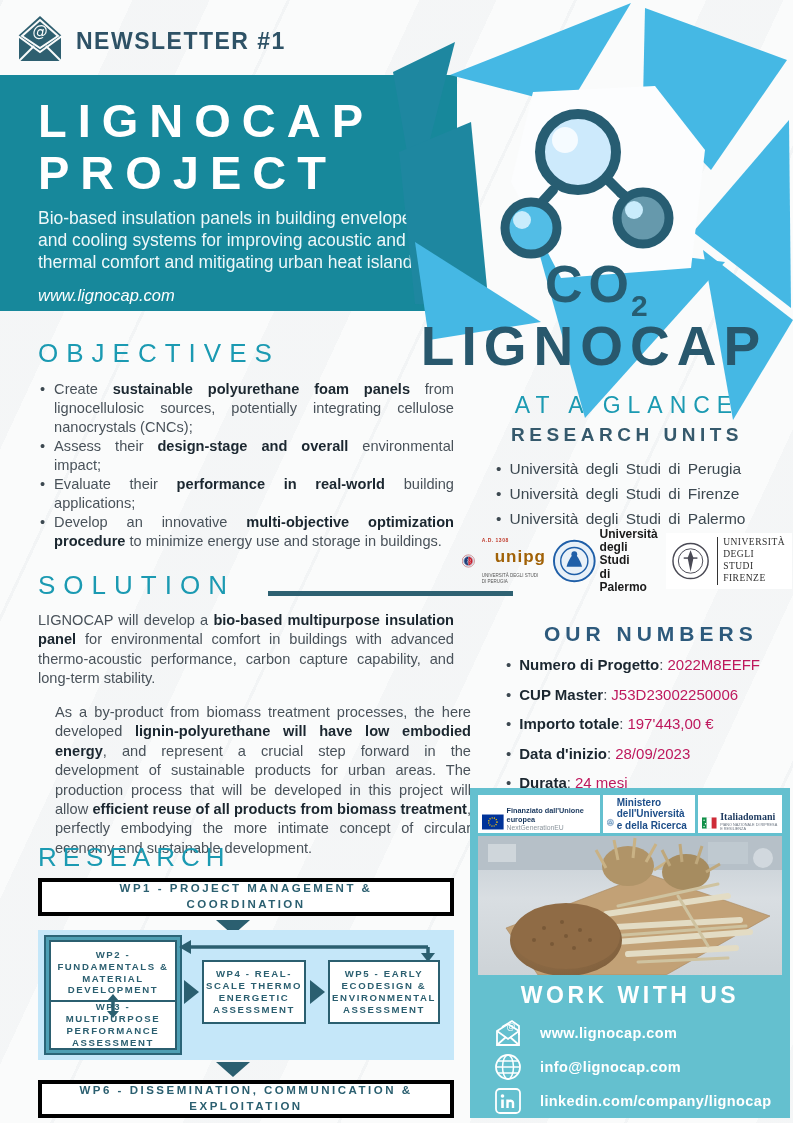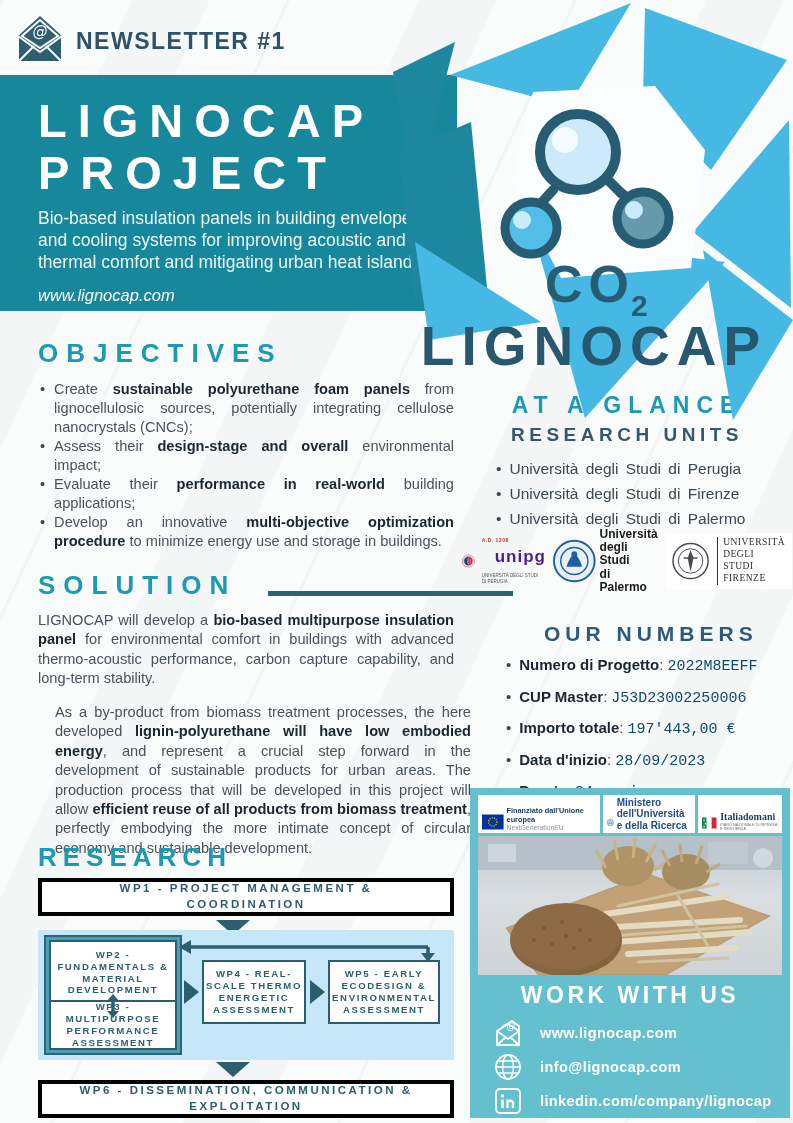--- a/index.html
+++ b/index.html
@@ -35,21 +35,21 @@
   .hero-site{ margin-top:13px; font-size:16.5px; font-style:italic; color:#ffffff; }
 
   
   .logo-svg{ left:393px; top:0; width:400px; height:420px; z-index:2; }
   .wordmark{
     left:395px; top:314px; width:398px; text-align:center; z-index:3;
     font-size:55px; font-weight:800; letter-spacing:7px; color:#28586d;
   }
 
   
-  .h-teal{ color:#1b9ab2; font-weight:700; letter-spacing:8px; font-size:26px; }
+  .h-teal{ color:#1b9ab2; font-weight:400; letter-spacing:8px; font-size:26px; }
   .left-col{ left:38px; width:416px; }
 
   .obj-head{ top:338px; }
   .objectives{ left:40px; top:380px; width:414px; }
   .objectives li{ display:flex; gap:9px; font-size:14.6px; line-height:1.3; }
   .objectives .marker{ color:#3c4850; flex:0 0 auto; }
   .objectives .txt{ text-align:justify; }
 
   .sol-head{ top:570px; }
   .sol-bar{ left:268px; top:591px; width:245px; height:5px; background:#2e6172; }
@@ -85,34 +85,34 @@
   .fw-arrows{ left:38px; top:930px; width:416px; height:130px; pointer-events:none; }
   .dbl-arrow{ left:104px; top:994px; width:18px; height:24px; }
 
   
   .aag{ left:462px; top:392px; width:330px; text-align:center; font-size:23px; letter-spacing:7px; }
   .runits{ left:462px; top:424px; width:330px; text-align:center; font-size:19px; font-weight:800; letter-spacing:4.5px; color:#35596c; }
   .units{ left:496px; top:456px; width:292px; list-style:none; }
   .units li{ font-size:15.5px; line-height:25px; color:#3c4850; display:flex; gap:8px; word-spacing:3px; }
   .logos-row{ left:462px; top:531px; width:330px; height:60px; display:flex; align-items:center; justify-content:center; gap:7px; }
   .plogo{ display:flex; align-items:center; gap:4px; }
-  .unipg-name{ color:#4c1d95; font-weight:800; font-size:17px; letter-spacing:1px;margin-left:13px; }
+  .unipg-name{ color:#a16207; font-weight:800; font-size:17px; letter-spacing:1px;margin-left:13px; }
   .unipg-ad{ color:#c03a2b; font-size:5px; font-weight:700; letter-spacing:0.5px; }
   .unipg-sub{ color:#555; font-size:4.5px; line-height:1.4; margin-top:2px; }
   .palermo-txt div{ color:#1a1a1a; font-weight:800; font-size:12px; line-height:1.1; }
   .firenze{ background:#fff; padding:4px 6px; }
   .firenze-txt{ border-left:1.5px solid #333; padding-left:5px; margin-left:4px; }
   .firenze-txt div{ font-family:"Liberation Serif", serif; color:#2d2d2d; font-size:9.5px; letter-spacing:0.5px; line-height:1.25; }
 
   .on-head{ left:500px; top:622px; font-size:21px; letter-spacing:5px; font-weight:800; color:#2d5a7c;margin-left:44px; }
   .numbers{ left:506px; top:656px; width:286px; list-style:none; }
   .numbers li{ font-size:15px; line-height:1.2; margin-bottom:11.5px; display:flex; gap:8px; white-space:nowrap; }
   .numbers .marker{ color:#3c4850; }
   .numbers .lbl{ font-weight:800; color:#1b2730; }
-  .numbers .val{ color:#0c4a6e; margin-left:4px;font-family:Liberation Mono, monospace; }
+  .numbers .val{ color:#be185d; margin-left:4px; }
 
   
   .card{ left:470px; top:788px; width:320px; height:330px; background:#64c0cf; z-index:1; }
   .banner{ position:absolute; left:8px; top:7px; width:304px; height:38px; display:flex; gap:3px; }
   .bbox{ background:#fff; height:100%; display:flex; align-items:flex-end; gap:3px; padding:2px 4px; overflow:hidden; }
   .b1{ width:122px; } .b2{ width:92px; } .b3{ flex:1; }
   .btxt1{ font-size:7.3px; font-weight:800; color:#17365c; line-height:1.15; }
   .btxt1s{ font-size:6.8px; color:#8a949c; }
   .btxt2{ font-size:10px; font-weight:800; color:#1d4e89; line-height:1.15; }
   .btxt3{ font-family:"Liberation Serif", serif; font-size:10px; font-weight:800; color:#1e3a5f; line-height:1; }

